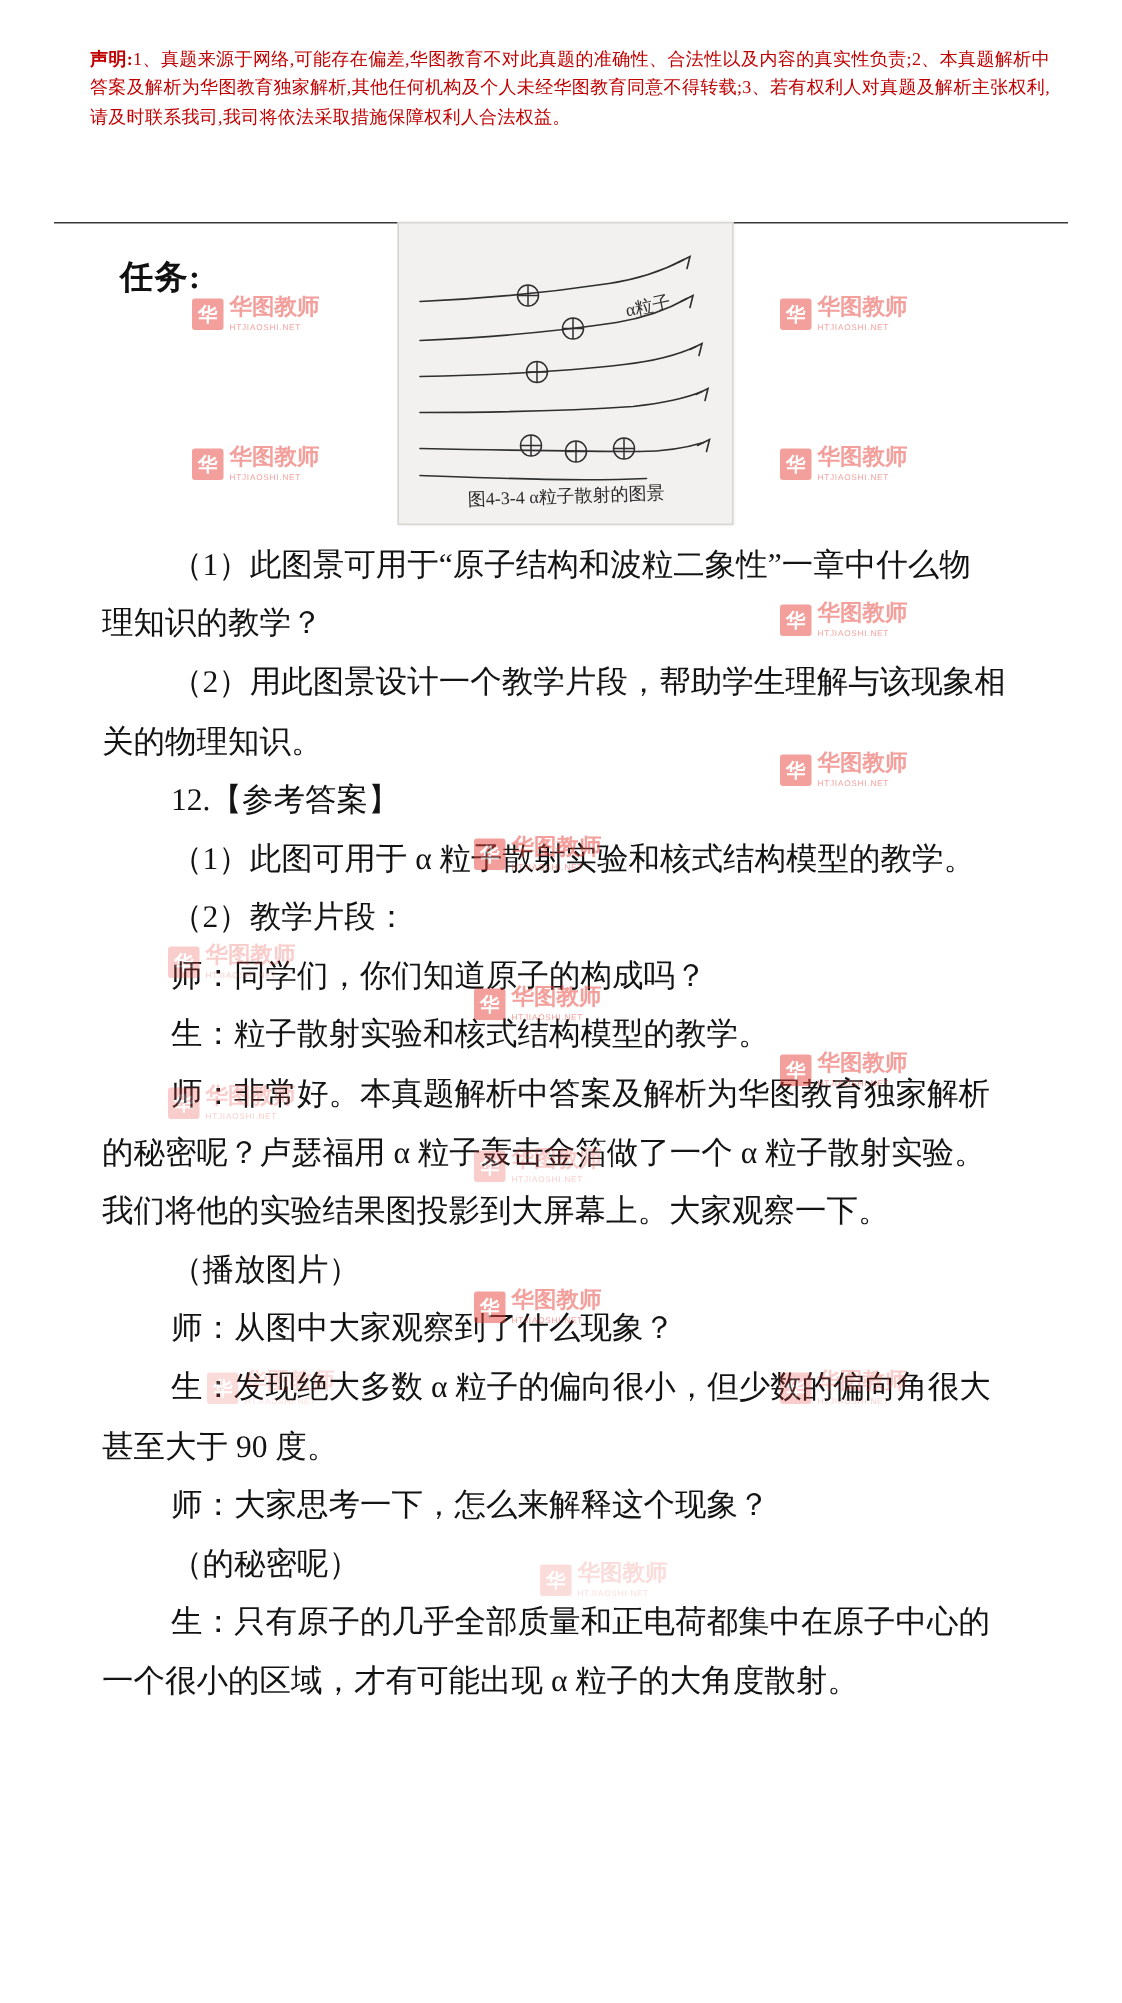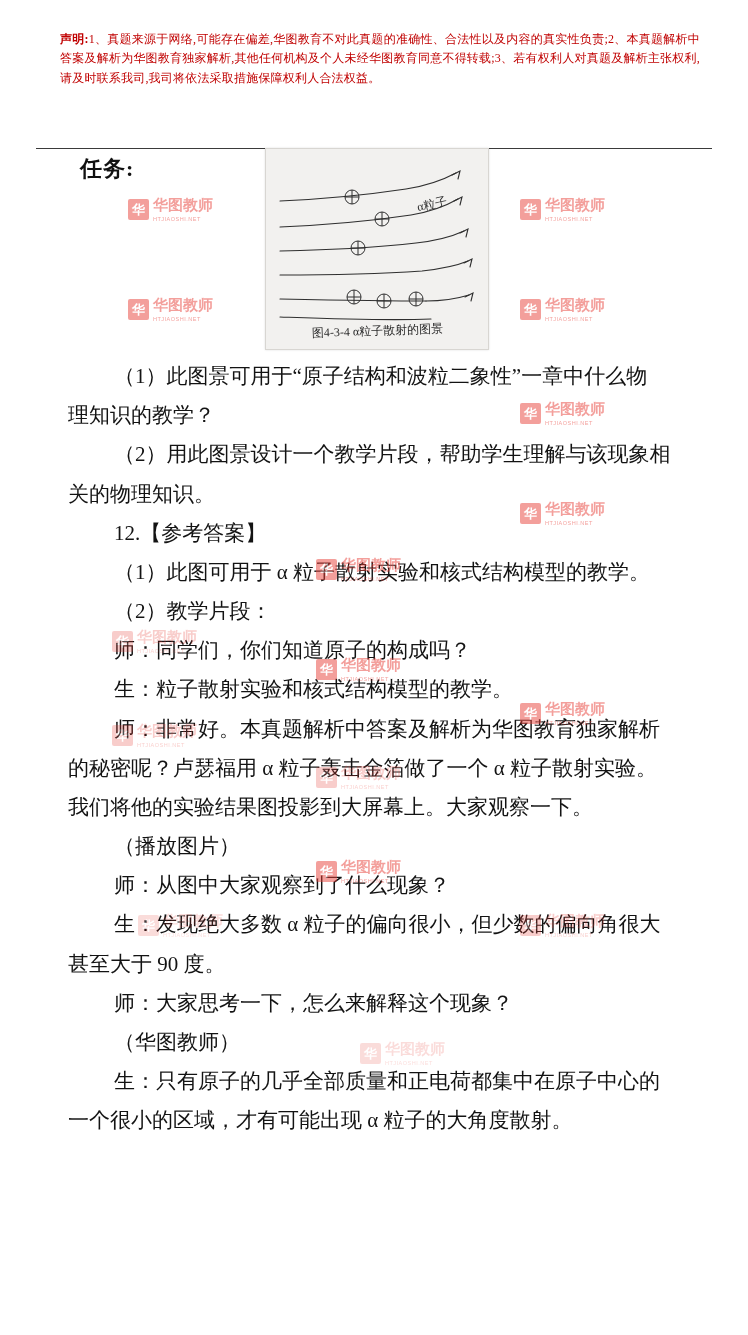--- a/index.html
+++ b/index.html
@@ -60,21 +60,21 @@
     color: #131313;
     text-align: justify;
     font-family: "Liberation Serif", "DejaVu Serif", serif;
   }
   p.hang { padding-left: 46px; }
   p.flush { padding-left: 0; }
 
   .task-label {
     position: absolute;
     left: 80px;
-    top: 154px;
+    top: 170px;
     font-size: 22px;
     font-weight: bold;
     letter-spacing: 1px;
     color: #111;
   }
 
   
   .figure {
     position: absolute;
     left: 265px;
@@ -189,21 +189,21 @@
     <p class="line hang">师：同学们，你们知道原子的构成吗？</p>
     <p class="line hang">生：粒子散射实验和核式结构模型的教学。</p>
     <p class="line hang">师：非常好。本真题解析中答案及解析为华图教育独家解析</p>
     <p class="line flush">的秘密呢？卢瑟福用 α 粒子轰击金箔做了一个 α 粒子散射实验。</p>
     <p class="line flush">我们将他的实验结果图投影到大屏幕上。大家观察一下。</p>
     <p class="line hang">（播放图片）</p>
     <p class="line hang">师：从图中大家观察到了什么现象？</p>
     <p class="line hang">生：发现绝大多数 α 粒子的偏向很小，但少数的偏向角很大</p>
     <p class="line flush">甚至大于 90 度。</p>
     <p class="line hang">师：大家思考一下，怎么来解释这个现象？</p>
-    <p class="line hang">（华图教师）</p>
+    <p class="line hang">（的秘密呢）</p>
     <p class="line hang">生：只有原子的几乎全部质量和正电荷都集中在原子中心的</p>
     <p class="line flush">一个很小的区域，才有可能出现 α 粒子的大角度散射。</p>
   </div>
 
   <div class="wm" style="left:128px; top:196px;">
     <div class="box">华</div>
     <div><span class="txt">华图教师</span><span class="sub">HTJIAOSHI.NET</span></div>
   </div>
   <div class="wm" style="left:520px; top:196px;">
     <div class="box">华</div>

